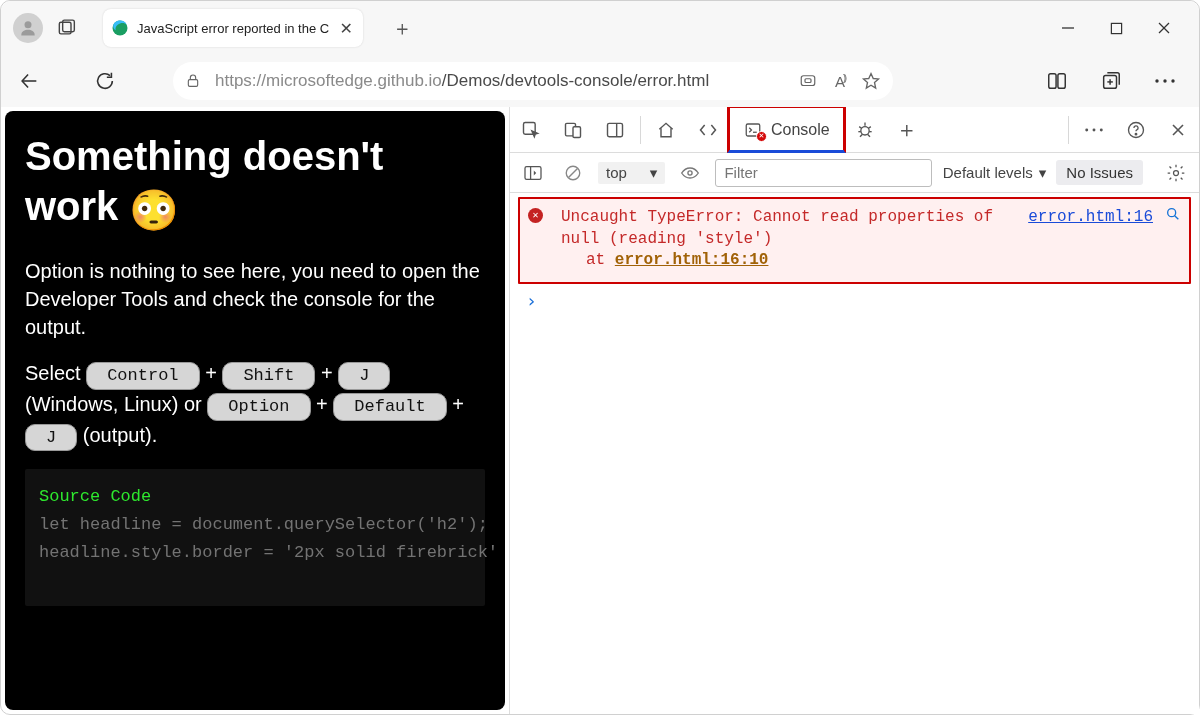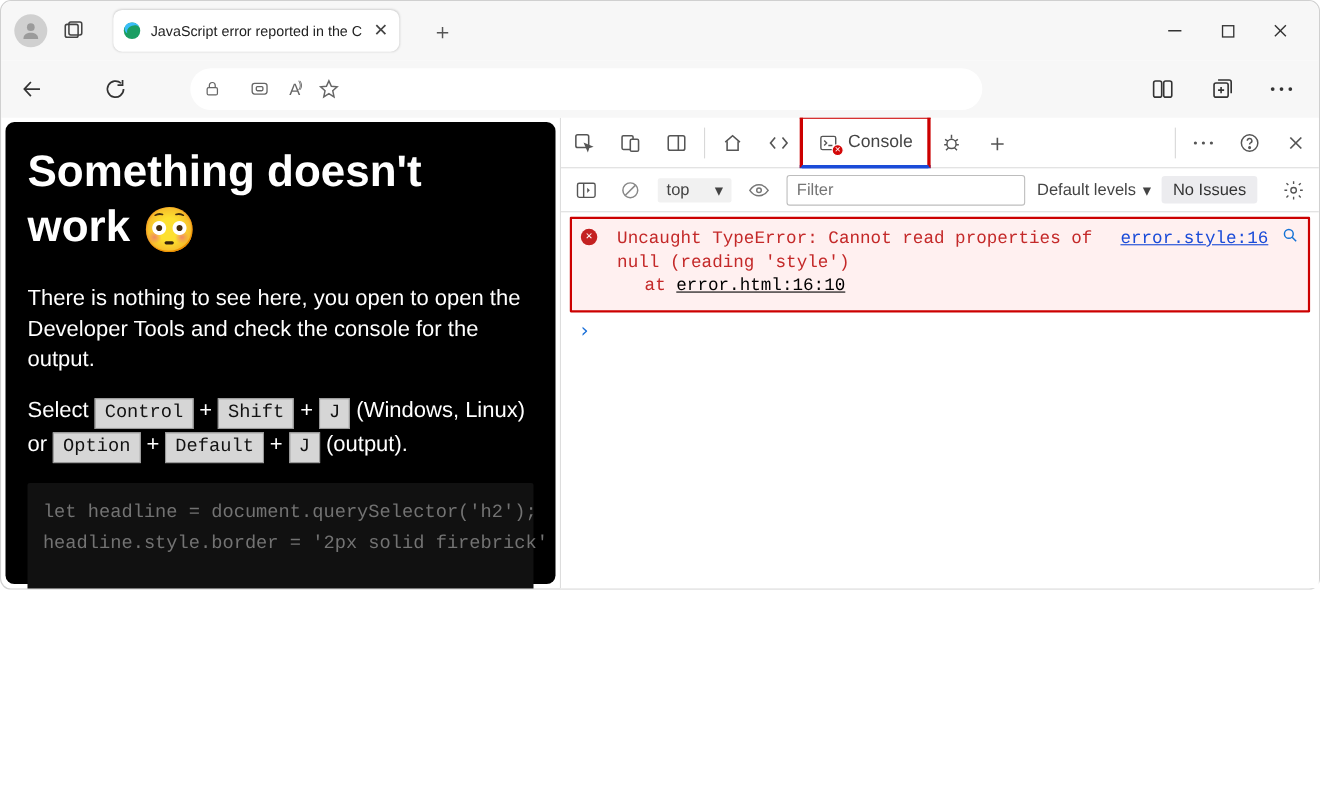--- a/index.html
+++ b/index.html
@@ -1,17 +1,17 @@
 <!DOCTYPE html>
 <html><head>
 <meta charset="utf-8">
 <style>
   * { box-sizing: border-box; margin: 0; padding: 0; }
   html, body { width: 1200px; height: 715px; font-family: "Segoe UI", Arial, sans-serif; background: #fff; overflow: hidden; }
-  .window { width: 1200px; height: 536px; border: 1px solid #d0d0d0; border-radius: 10px; display: flex; flex-direction: column; }
+  .window { width: 1200px; height: 715px; border: 1px solid #d0d0d0; border-radius: 10px; display: flex; flex-direction: column; }
 
   
   .titlebar { height: 54px; background: #f7f7f7; display: flex; align-items: center; padding: 0 4px; border-radius: 10px 10px 0 0; }
   .profile-img { width: 30px; height: 30px; border-radius: 50%; background: #d0d0d0; margin: 0 6px 0 8px; display:flex; align-items:center; justify-content:center; }
   .tabset-icon { width: 34px; height: 34px; display:flex; align-items:center; justify-content:center; color:#555; }
   .tab { height: 38px; background: #fff; border-radius: 8px; display: flex; align-items: center; padding: 0 8px; margin-left: 20px; box-shadow: 0 0 2px rgba(0,0,0,0.15); max-width: 320px; }
   .tab-favicon { width: 18px; height: 18px; margin-right: 8px; display:flex; align-items:center; justify-content:center;}
   .tab-title { font-size: 13px; color: #222; white-space: nowrap; overflow:hidden; text-overflow:ellipsis; max-width:230px;}
   .tab-close { margin-left: 8px; color:#444; width:18px; text-align:center; cursor:pointer; font-size:16px;}
   .newtab-btn { margin-left: 22px; width:34px; height:34px; display:flex; align-items:center; justify-content:center; color:#555; font-size:20px; border-radius:4px; }
@@ -29,21 +29,21 @@
   .omni-icon { color:#666; margin-left: 8px; }
   .addrrow .right-icons { margin-left:auto; display:flex; gap:18px; margin-right:8px; }
   .rt-icon { width:36px; height:36px; display:flex; align-items:center; justify-content:center; color:#3a3a3a; }
 
   
   .main { flex:1; display:flex; overflow:hidden; }
   .page { width: 500px; background:#000; border-radius:8px; margin:4px; padding:20px 20px 22px 20px; color:#fff; font-family:"Segoe UI", Arial, sans-serif; display:flex; flex-direction:column; }
   .page h1 { font-size:40px; font-weight:800; line-height:1.25; margin-bottom:22px; }
   .page h1 .emoji { vertical-align:-4px; }
   .page p { font-size:20px; line-height:1.4; margin-bottom:18px; }
-  .kbd { display:inline-block; background:#d6d6d6; color:#111; font-family: Consolas,"Courier New",monospace; font-size:17px; padding:1px 8px; border:1px solid #999; border-radius:0; }
+  .kbd { display:inline-block; background:#d6d6d6; color:#111; font-family: Consolas,"Courier New",monospace; font-size:17px; padding:1px 20px; border:1px solid #999; border-radius:10px; }
   .code { background:#111; border-radius:2px; padding:14px 14px 38px 14px; font-family:Consolas,"Courier New",monospace; font-size:17px; line-height:1.65; }
   .code .hdr { color:#2ee82e; }
   .code .ln { color:#737373; white-space:pre; }
 
   
   .devtools { flex:1; display:flex; flex-direction:column; border-left:1px solid #ddd; background:#fff; }
   .dt-tabbar { height:46px; border-bottom:1px solid #dcdcdc; display:flex; align-items:center; }
   .dt-grp { display:flex; align-items:center; height:100%; }
   .dt-iconbtn { width:42px; height:100%; display:flex; align-items:center; justify-content:center; color:#555; border-right:0; }
   .dt-sep { width:1px; height:28px; background:#d8d8d8; margin:0 4px; }
@@ -64,21 +64,21 @@
   .no-issues { background:#ececef; border-radius:3px; padding:4px 10px; font-size:15px; color:#333; }
   .gear2 { margin-left:8px; }
 
   
   .con-body { flex:1; position:relative; padding:4px 8px; }
   .err-row { border:2.5px solid #c00; background:#fff0f0; border-radius:1px; padding:8px 10px 10px 10px; position:relative; font-family:Consolas,"Courier New",monospace; font-size:16px; color:#c42929; line-height:1.35; }
   .err-x { position:absolute; left:8px; top:9px; width:15px; height:15px; background:#c42222; border-radius:50%; display:flex; align-items:center; justify-content:center; color:#fff; font-size:10px; }
   .err-msg { margin-left:31px; max-width: 455px; }
   .err-at { margin-left:56px; }
   .err-at .atword { color:#c42929; }
-  .err-link { color:#000000; text-decoration:underline; }
+  .err-link { color:#a16207; text-decoration:underline;font-weight:bold; }
   .err-src { position:absolute; right:36px; top:8px; color:#1a4bd8; text-decoration:underline; font-family:Consolas,"Courier New",monospace; font-size:16px; }
   .find-icn { position:absolute; right:8px; top:7px; color:#1573d6; }
   .prompt { color:#1a6fd8; font-size:18px; margin:6px 0 0 8px; font-family:Consolas,monospace; }
 
   svg { display:block; }
 </style>
 </head>
 <body>
 
 <div class="window">
@@ -141,20 +141,21 @@
           <polyline points="19 3 19 8 14 8"></polyline>
         </svg>
       </div>
     <div class="omnibox">
       <span class="lock">
           <svg width="16" height="18" viewBox="0 0 24 24" fill="none" stroke="#666" stroke-width="1.7">
             <rect x="5" y="10" width="14" height="10" rx="2"></rect>
             <path d="M8 10V7a4 4 0 0 1 8 0v3"></path>
           </svg>
         </span>
+      <span class="url"><span>https://microsoftedge.github.io</span><span class="path">/Demos/devtools-console/error.html</span></span>
       <span class="omni-icon" style="margin-left:12px;">
           <svg width="18" height="18" viewBox="0 0 24 24" fill="none" stroke="#666" stroke-width="1.6">
             <rect x="3" y="5" width="18" height="13" rx="3"></rect>
             <rect x="8" y="9" width="8" height="5" rx="1.4"></rect>
           </svg>
         </span>
       <span class="omni-icon" style="margin-left:18px; font-size:15px; color:#666; letter-spacing:-2px;">A<sup style="font-size:9px;">))</sup></span>
       <span class="omni-icon" style="margin-left:16px;">
           <svg width="20" height="20" viewBox="0 0 24 24" fill="none" stroke="#666" stroke-width="1.6">
             <polygon points="12 3 14.7 9 21 9.5 16.2 13.8 17.6 20.5 12 17 6.4 20.5 7.8 13.8 3 9.5 9.3 9"></polygon>
@@ -183,25 +184,26 @@
             <circle cx="19" cy="3" r="1.7" fill="#333"></circle>
           </svg>
         </div>
     </div>
   </div>
 
   <div class="main">
 
     <div class="page">
       <h1><span>Something doesn't work </span><span class="emoji">😳</span></h1>
-      <p>There is nothing to see here, you open to open the Developer Tools and check the console for the output.</p>
+      <p>Option is nothing to see here, you need to open the Developer Tools and check the console for the output.</p>
       <p>
         <span>Select </span><span class="kbd">Control</span> + <span class="kbd">Shift</span> + <span class="kbd">J</span><span> (Windows, Linux) or </span><span class="kbd">Option</span> + <span class="kbd">Default</span> + <span class="kbd">J</span><span> (output).</span>
       </p>
       <div class="code">
+        <div class="hdr">Source Code</div>
         <div class="ln">let headline = document.querySelector('h2');</div>
         <div class="ln">headline.style.border = '2px solid firebrick'</div>
       </div>
     </div>
 
     <div class="devtools">
 
       <div class="dt-tabbar">
         <div class="dt-grp">
           <div class="dt-iconbtn">
@@ -325,21 +327,21 @@
           </div>
       </div>
 
       <div class="con-body">
         <div class="err-row">
           <span class="err-x">✕</span>
           <div class="err-msg">Uncaught TypeError: Cannot read properties of null (reading 'style')</div>
           <div class="err-at">
             <span class="atword">at </span><a class="err-link">error.html:16:10</a>
           </div>
-          <a class="err-src">error.style:16</a>
+          <a class="err-src">error.html:16</a>
           <span class="find-icn">
               <svg width="16" height="16" viewBox="0 0 24 24" fill="none" stroke="#1573d6" stroke-width="2">
                 <circle cx="10" cy="10" r="6"></circle>
                 <line x1="20" y1="20" x2="14.5" y2="14.5"></line>
               </svg>
             </span>
         </div>
         <div class="prompt">›</div>
       </div>
     </div>

